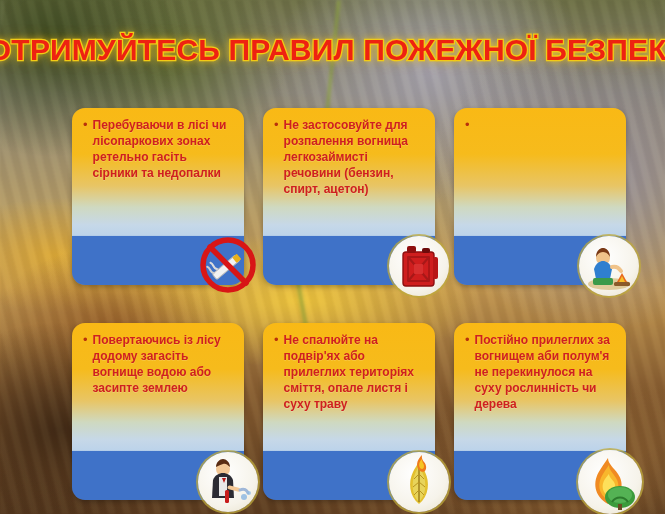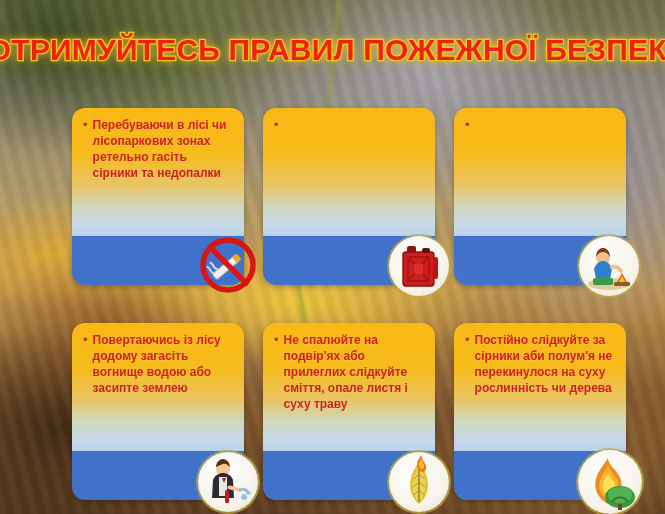--- a/index.html
+++ b/index.html
@@ -157,20 +157,21 @@
         <circle cx="32" cy="32" r="25" fill="none" stroke="#d81616" stroke-width="5.5"></circle>
         <line x1="14" y1="14" x2="50" y2="50" stroke="#d81616" stroke-width="5.5" stroke-linecap="round"></line>
       </svg>
     </div>
   </div>
 
   <div class="card" style="left:263px;top:108px;width:172px;height:177px;">
     <div class="card-body">
       <div class="card-text">
         <span class="bullet">•</span>
+        <span class="card-msg">Не застосовуйте для розпалення вогнища легкозаймисті речовини (бензин, спирт, ацетон)</span>
       </div>
     </div>
     <div class="card-icon disc" style="right:-14px;bottom:-11px;width:60px;height:60px;">
       <svg class="ic" viewBox="0 0 60 60">
         <rect x="14" y="16" width="31" height="34" rx="3" fill="#cf1e1e" stroke="#8e0f0f" stroke-width="1.4"></rect>
         <rect x="44" y="21" width="5" height="22" rx="2" fill="#b81616"></rect>
         <rect x="18" y="10" width="9" height="7" rx="2" fill="#8e0f0f"></rect>
         <rect x="33" y="12" width="8" height="5" rx="2" fill="#6d0b0b"></rect>
         <path d="M19 21 L40 21 L40 45 L19 45 Z" fill="none" stroke="#9e1414" stroke-width="1.4"></path>
         <path d="M19 21 L40 45 M40 21 L19 45" stroke="#a81818" stroke-width="2.2"></path>
@@ -220,40 +221,40 @@
         <circle cx="46" cy="45" r="3" fill="#8fb9e2" opacity=".85"></circle>
         <circle cx="51" cy="41" r="2" fill="#8fb9e2" opacity=".7"></circle>
       </svg>
     </div>
   </div>
 
   <div class="card" style="left:263px;top:323px;width:172px;height:177px;">
     <div class="card-body">
       <div class="card-text">
         <span class="bullet">•</span>
-        <span class="card-msg">Не спалюйте на подвір'ях або прилеглих слідкуйте сміття, опале листя і суху траву</span>
+        <span class="card-msg">Не спалюйте на подвір'ях або прилеглих територіях сміття, опале листя і суху траву</span>
       </div>
     </div>
     <div class="card-icon disc" style="right:-14px;bottom:-12px;width:60px;height:60px;">
       <svg class="ic" viewBox="0 0 60 60">
         <path d="M30 52 C20 44 19 30 24 20 C27 14 30 10 30 10 C30 10 33 14 36 20 C41 30 40 44 30 52z" fill="#e3c02e"></path>
         <path d="M30 50 C23 43 22 31 26 22 C28 17 30 14 30 14 C30 14 32 17 34 22 C38 31 37 43 30 50z" fill="#e8d45a"></path>
         <path d="M30 13 L30 50" stroke="#9a7a18" stroke-width="1.4"></path>
         <path d="M30 22 l-5 5 M30 30 l-6 5 M30 38 l-5 5 M30 22 l5 5 M30 30 l6 5 M30 38 l5 5" stroke="#b8941f" stroke-width="1"></path>
         <path d="M30 18 C26 12 29 7 33 3 C32 9 36 9 37 14 C38 19 34 22 30 18z" fill="#ef7a1c"></path>
         <path d="M31 16 C29 12 31 9 33 7 C33 11 35 11 35 14 C35 17 33 18 31 16z" fill="#f6c424"></path>
       </svg>
     </div>
   </div>
 
   <div class="card" style="left:454px;top:323px;width:172px;height:177px;">
     <div class="card-body">
       <div class="card-text">
         <span class="bullet">•</span>
-        <span class="card-msg">Постійно слідкуйте за сірники аби полум'я не перекинулося на суху рослинність чи дерева</span>
+        <span class="card-msg">Постійно прилеглих за вогнищем аби полум'я не перекинулося на суху рослинність чи дерева</span>
       </div>
     </div>
     <div class="card-icon disc" style="right:-16px;bottom:-14px;width:64px;height:64px;">
       <svg class="ic" viewBox="0 0 64 64">
         <path d="M30 54 C16 46 14 32 22 20 C26 14 30 8 30 8 C30 14 36 18 40 24 C47 34 44 47 30 54z" fill="#f08a22"></path>
         <path d="M30 50 C20 44 19 33 25 24 C28 19 31 15 31 15 C31 20 35 23 38 28 C43 36 40 45 30 50z" fill="#f8b62c"></path>
         <path d="M30 46 C24 42 23 35 27 29 C29 26 31 24 31 24 C31 27 34 29 36 32 C39 37 36 43 30 46z" fill="#fde05a"></path>
         <ellipse cx="42" cy="47" rx="15" ry="11" fill="#3b9b3b"></ellipse>
         <ellipse cx="42" cy="45" rx="12" ry="8" fill="#54b254"></ellipse>
         <path d="M34 52 C38 46 46 46 50 52" stroke="#2d7a2d" stroke-width="2" fill="none"></path>

